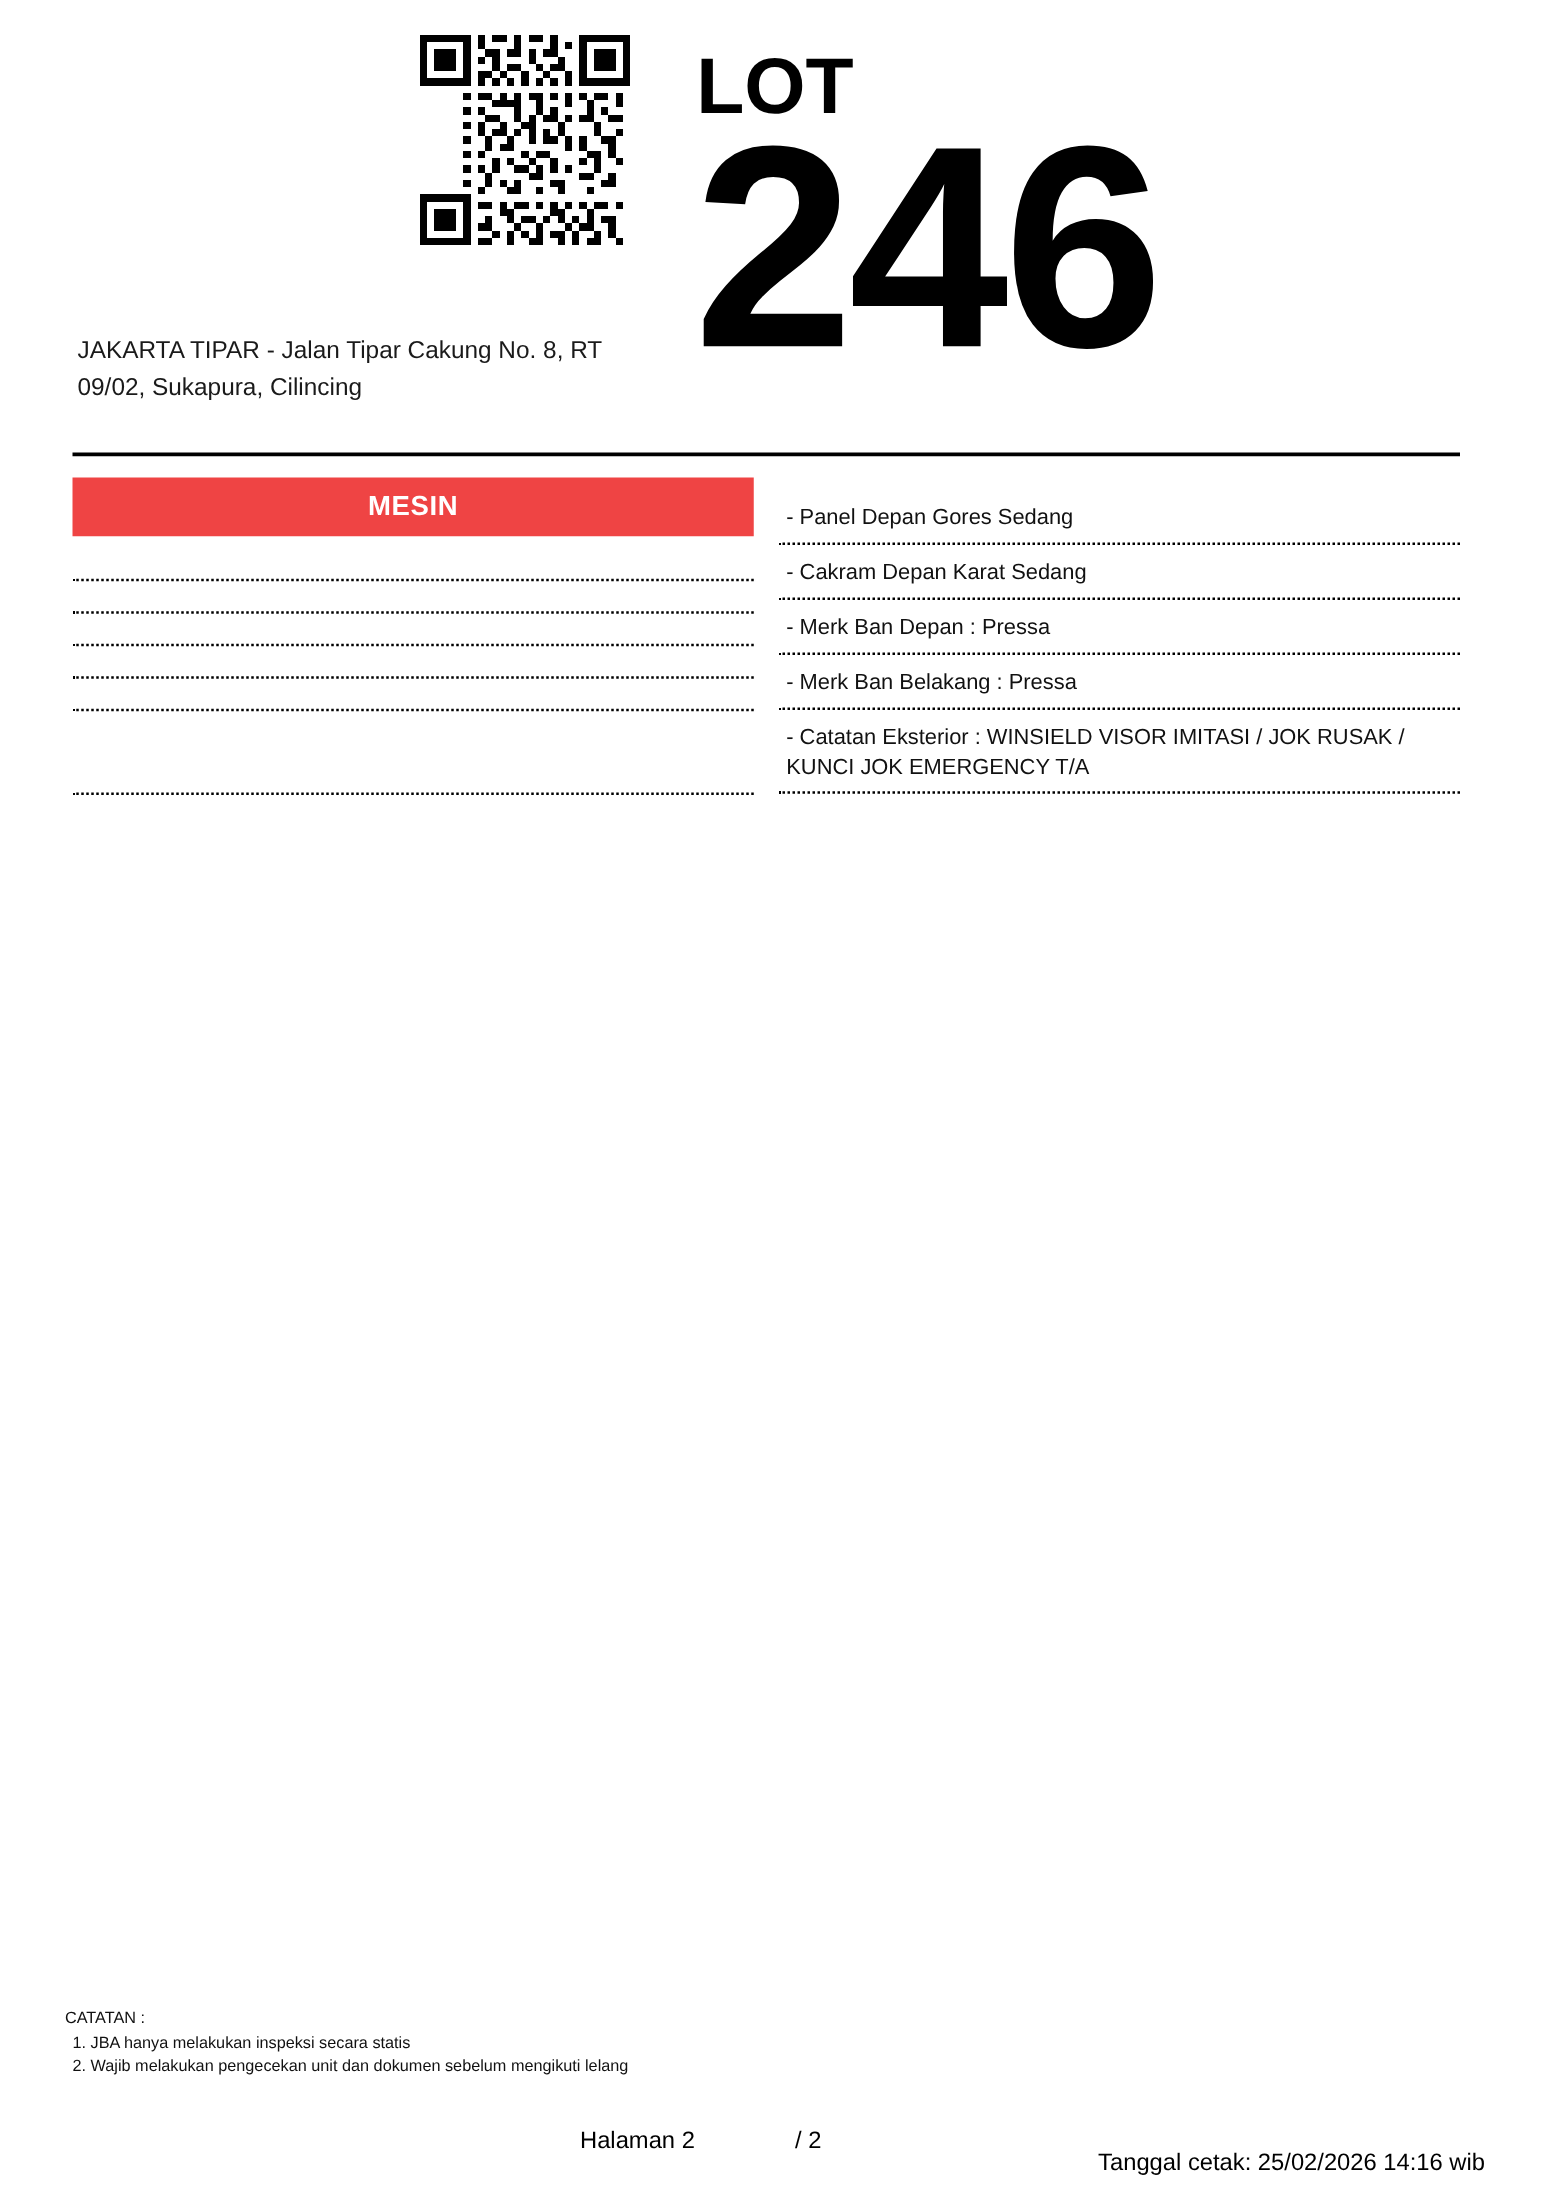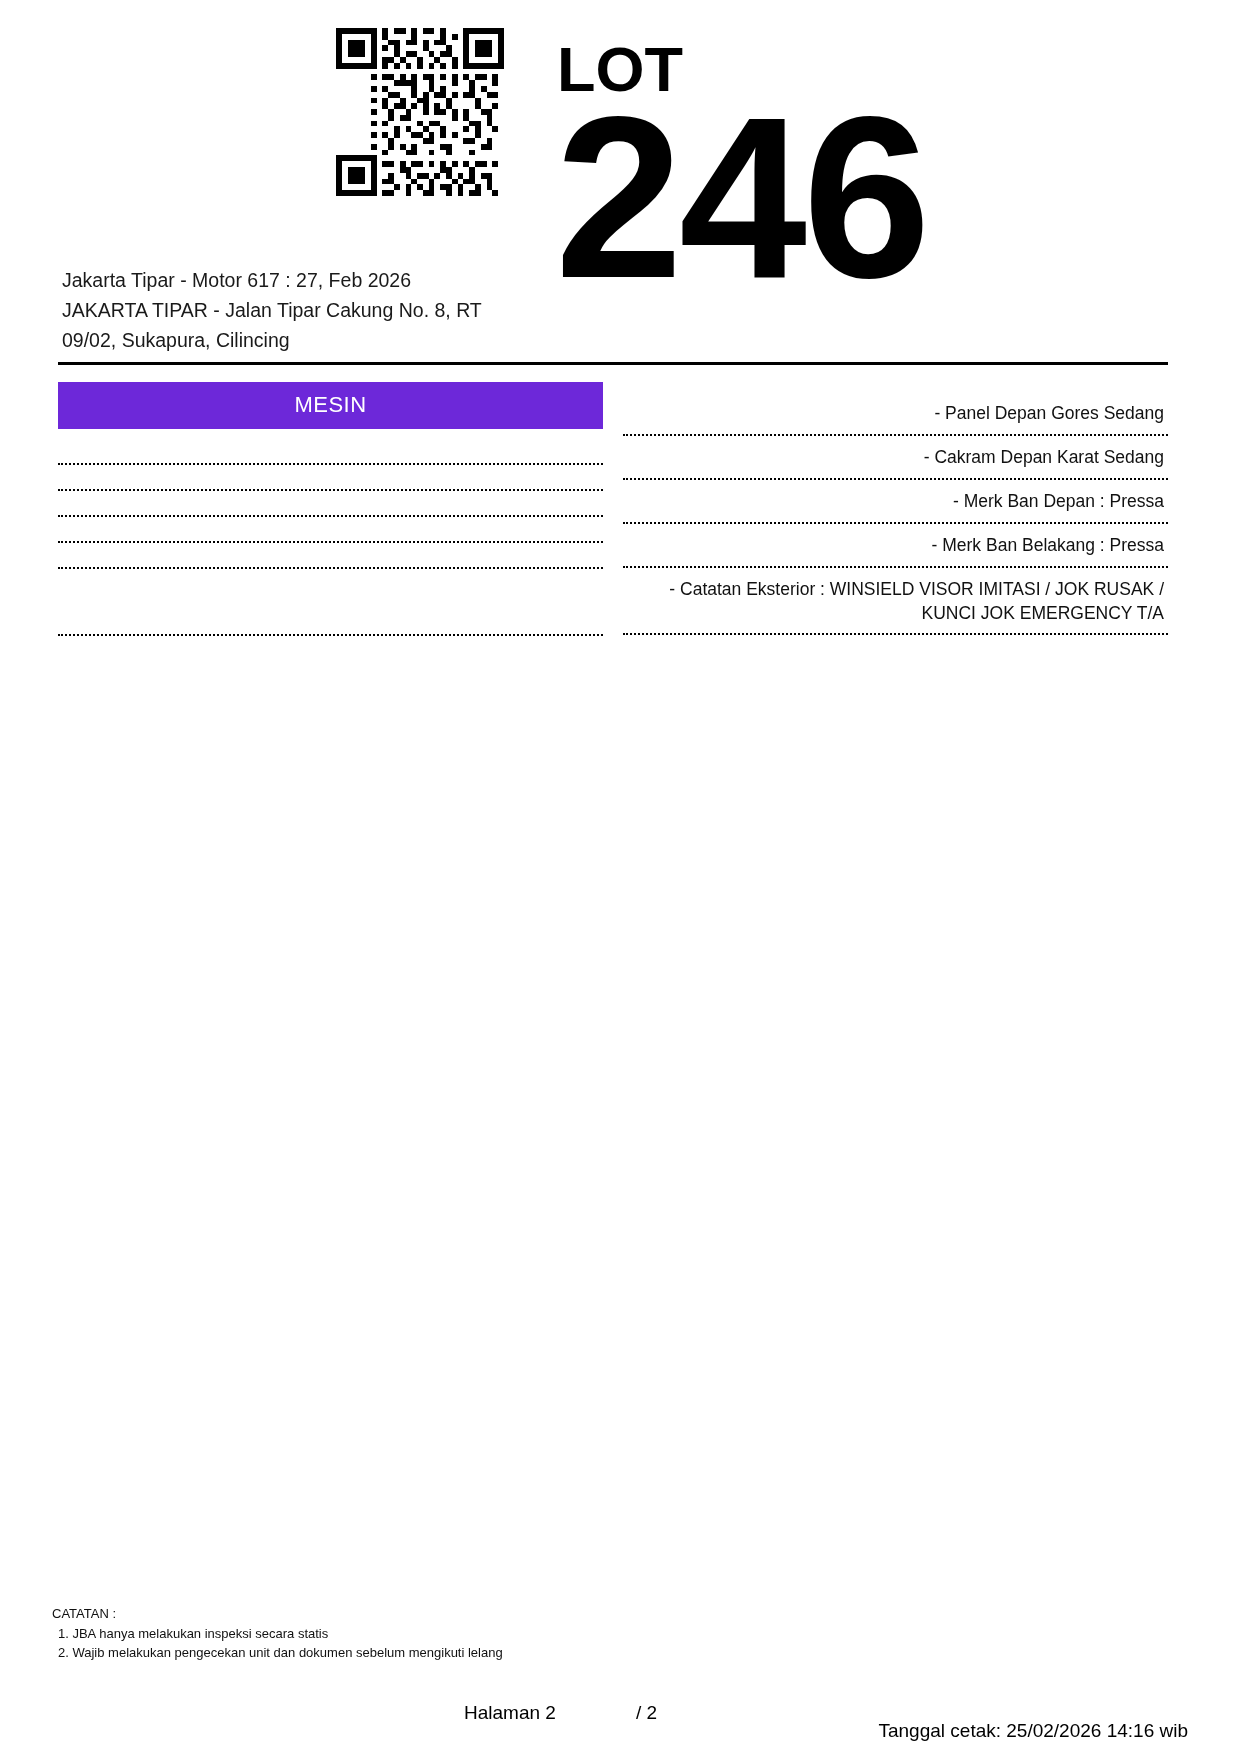--- a/index.html
+++ b/index.html
@@ -88,31 +88,30 @@
     width: 1110px;
   }
   .cols {
     display: flex;
     gap: 20px;
   }
   .col {
     width: 545px;
   }
   .col-head {
-    background: #6d28d9;
+    background: #ef4444;
     color: #fff;
     text-align: center;
-    font-weight: normal;
+    font-weight: bold;
     font-size: 22px;
     letter-spacing: 0.5px;
     padding: 10px 0 11px 0;
   }
   .rows {
     margin-top: 10px;
-    text-align: right;
   }
   .row {
     font-size: 17.5px;
     line-height: 24px;
     color: #111;
     padding: 9px 4px 9px 6px;
     border-bottom: 2px dotted #000;
     min-height: 26px;
     box-sizing: border-box;
   }
@@ -336,21 +335,20 @@
         <rect x="27" y="28" width="1" height="1"></rect>
       </g>
     </svg>
 
     <div class="lot-block">
       <div class="lot-word">LOT</div>
       <div class="lot-number">246</div>
     </div>
 
     <div class="addr">
-      <div>Jakarta Tipar - Motor 617 : 27, Feb 2026</div>
       <div>JAKARTA TIPAR - Jalan Tipar Cakung No. 8, RT</div>
       <div>09/02, Sukapura, Cilincing</div>
     </div>
 
     <div class="rule-top"></div>
   </div>
 
   <div class="table">
     <div class="cols">
 

